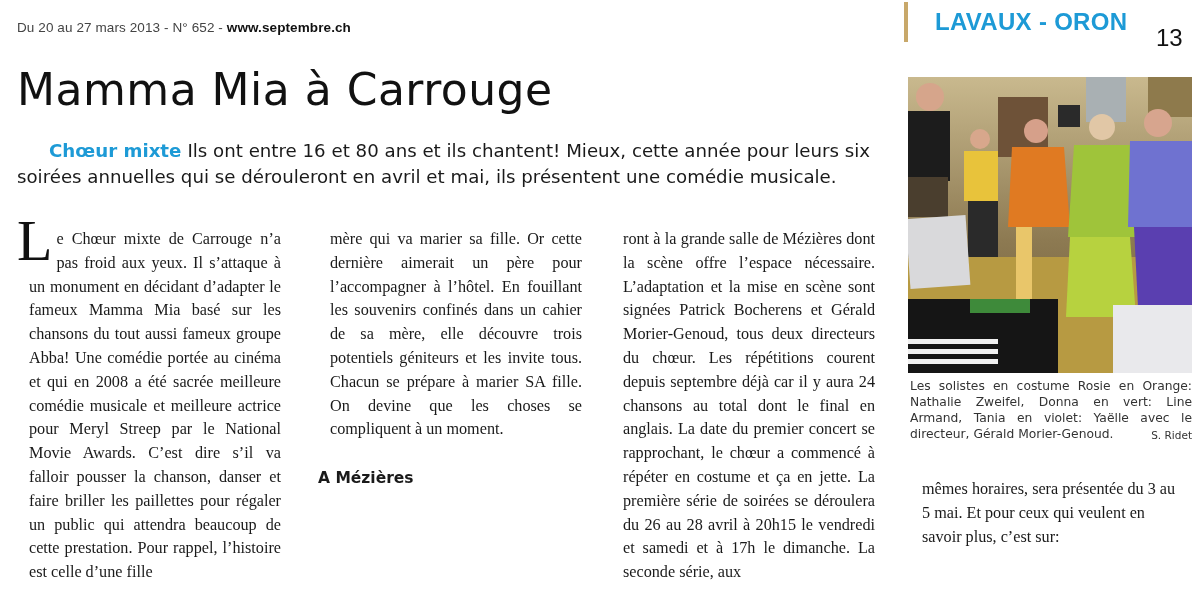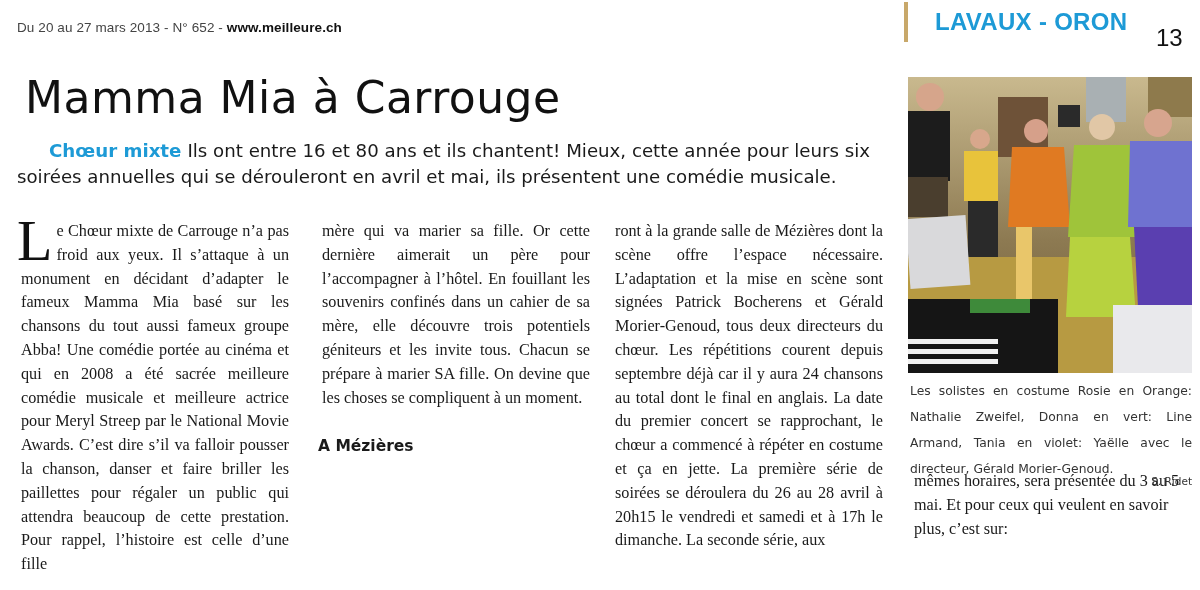--- a/index.html
+++ b/index.html
@@ -5,45 +5,45 @@
   html, body { margin:0; padding:0; background:#ffffff; }
   body { width:1200px; height:590px; position:relative; overflow:hidden; color:#1a1a1a; }
 
   .folio { position:absolute; left:17px; top:20px; font-family:"Liberation Sans", sans-serif; font-size:13.5px; color:#444; letter-spacing:0.1px; }
   .folio .site { font-weight:bold; color:#111; }
 
   .rubric-bar { position:absolute; left:904px; top:2px; width:4px; height:40px; background:#c8a86a; }
   .rubric { position:absolute; left:935px; top:8px; font-family:"Liberation Sans", sans-serif; font-weight:bold; font-size:24px; color:#1d9ad6; letter-spacing:0.3px; }
   .page-num { position:absolute; left:1156px; top:8px; font-family:"Liberation Sans", sans-serif; font-size:24px; color:#111;margin-top:16px; }
 
-  .headline { position:absolute; left:17px; top:64px; font-family:"DejaVu Sans", sans-serif; font-size:44px; font-weight:normal; color:#111; letter-spacing:0.5px; margin:8px; }
+  .headline { position:absolute; left:17px; top:64px; font-family:"DejaVu Sans", sans-serif; font-size:44px; font-weight:normal; color:#111; letter-spacing:0.5px; margin:0; }
 
   .lead { position:absolute; left:17px; top:138px; width:880px; font-family:"DejaVu Sans", sans-serif; font-size:18.2px; line-height:26px; color:#1a1a1a; }
   .lead .kicker { color:#1d9ad6; font-weight:bold; margin-right:6px;margin-left:32px; }
 
   .col { position:absolute; top:216px; width:276px; font-family:"Liberation Serif", serif; font-size:16.2px; line-height:23.8px; color:#1a1a1a; text-align:justify; }
-  .col p { margin:4px; }
+  .col p { margin:12px; }
   .col1 { left:17px; }
   .col2 { left:318px; }
   .col3 { left:611px; }
   .col4 { left:910px; top:466px; width:282px; text-align:left; }
 
   .dropcap { float:left; font-family:"Liberation Serif", serif; font-size:58px; line-height:46px; margin:2px 4px 0 0; color:#111; }
   .subhead { font-family:"DejaVu Sans", sans-serif; font-weight:bold; font-size:15.5px; margin:24px 0 0 0; line-height:24px; }
 
   .photo { position:absolute; left:908px; top:77px; width:284px; height:296px; overflow:hidden; background:#3a3326; }
-  .caption { position:absolute; left:910px; top:378px; width:282px; font-family:"DejaVu Sans", sans-serif; font-size:12.3px; line-height:26px; color:#333; text-align:justify; }
-  .caption .credit { font-size:10.5px; float:right; margin-top:12px; }
+  .caption { position:absolute; left:910px; top:378px; width:282px; font-family:"DejaVu Sans", sans-serif; font-size:12.3px; line-height:16px; color:#333; text-align:justify; }
+  .caption .credit { font-size:10.5px; float:right; margin-top:1px; }
   .signature { font-family:"DejaVu Sans", sans-serif; font-weight:bold; float:right; }
 </style>
 </head>
 <body>
 
 <div class="folio">
-  <span>Du 20 au 27 mars 2013 - N° 652 - </span><span class="site">www.meilleure.ch</span>
+  <span>Du 20 au 27 mars 2013 - N° 652 - </span><span class="site">www.septembre.ch</span>
 </div>
 
 <div class="rubric-bar"></div>
 <div class="rubric">LAVAUX - ORON</div>
 <div class="page-num">13</div>
 
 <h1 class="headline">Mamma Mia à Carrouge</h1>
 
 <div class="lead">
   <span class="kicker">Chœur mixte</span><span>Ils ont entre 16 et 80 ans et ils chantent! Mieux, cette année pour leurs six soirées annuelles qui se dérouleront en avril et mai, ils présentent une comédie musicale.</span>

